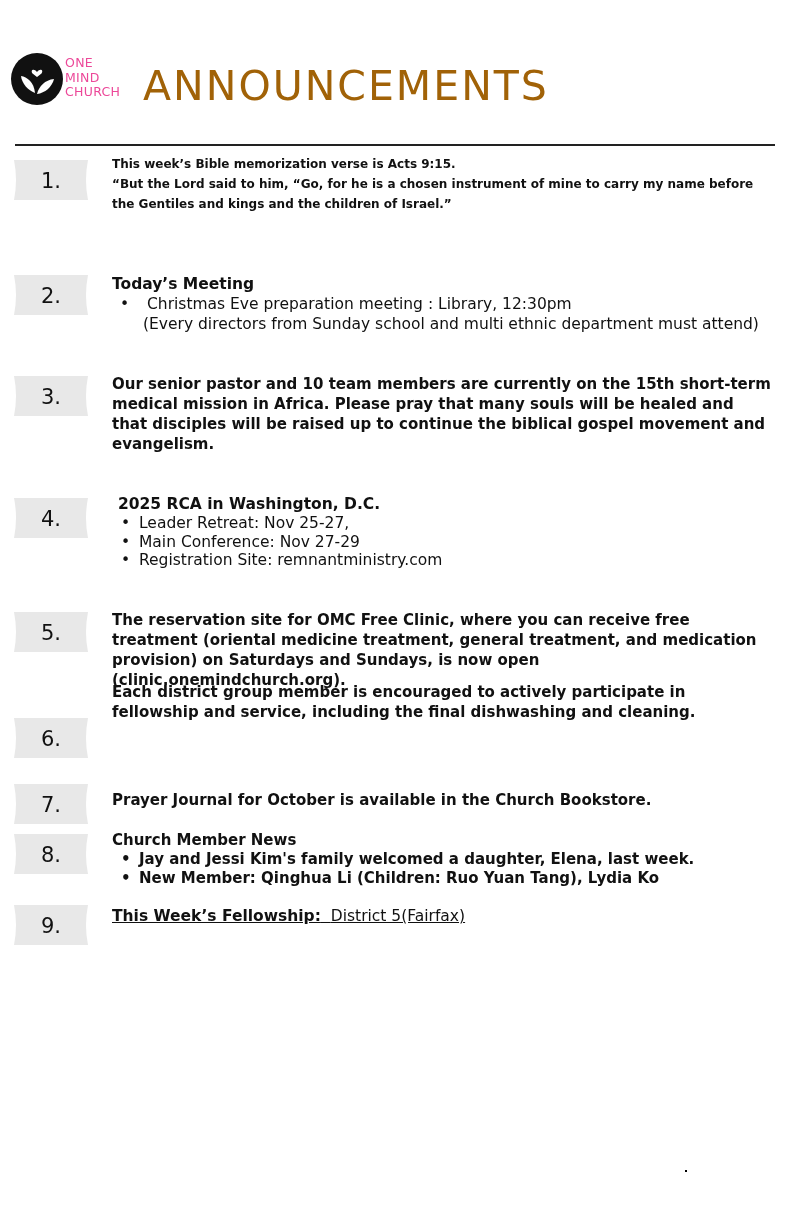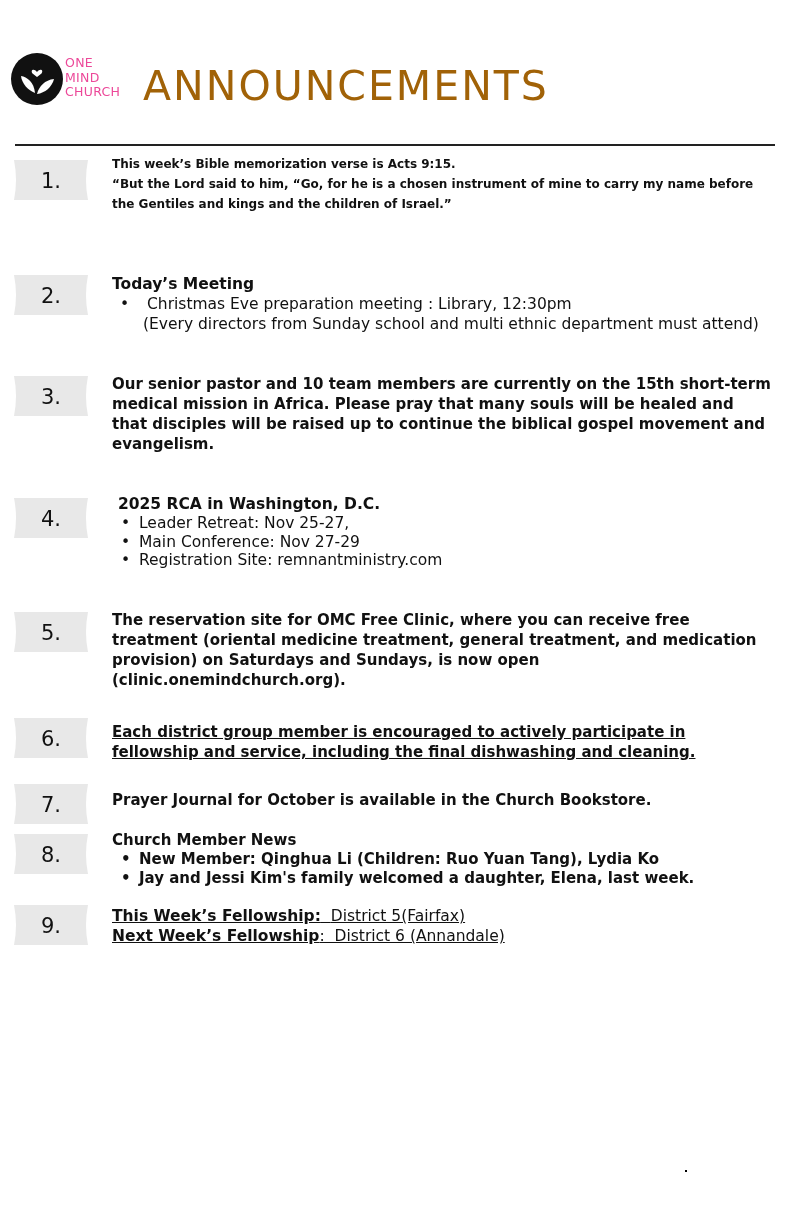--- a/index.html
+++ b/index.html
@@ -119,35 +119,32 @@
   <div class="b">2025 RCA in Washington, D.C.</div>
   <ul class="sm" style="margin-left:-6px;">
     <li>Leader Retreat: Nov 25-27,</li>
     <li>Main Conference: Nov 27-29</li>
     <li>Registration Site: remnantministry.com</li>
   </ul>
 </div>
 
 <div class="item b" style="top:610px; font-size:15px;">The reservation site for OMC Free Clinic, where you can receive free treatment (oriental medicine treatment, general treatment, and medication provision) on Saturdays and Sundays, is now open (clinic.onemindchurch.org).</div>
 
-<div class="item b" style="top:722px; font-size:15px;text-decoration:underline;">Each district group member is encouraged to actively participate in fellowship and service, including the final dishwashing and cleaning.</div>
+<div class="item b" style="top:682px; font-size:15px;">Each district group member is encouraged to actively participate in fellowship and service, including the final dishwashing and cleaning.</div>
 
 <div class="item b" style="top:790px; font-size:15px;">Prayer Journal for October is available in the Church Bookstore.</div>
 
 <div class="item b" style="top:830px; font-size:15px;">
   <div>Church Member News</div>
   <ul class="sm">
+    <li>Jay and Jessi Kim's family welcomed a daughter, Elena, last week.</li>
     <li>New Member: Qinghua Li (Children: Ruo Yuan Tang), Lydia Ko</li>
-    <li>Jay and Jessi Kim's family welcomed a daughter, Elena, last week.</li>
   </ul>
 </div>
 
 <div class="item" style="top:906px;text-decoration:underline;">
   <div>
     <span class="b">This Week’s Fellowship:</span>&nbsp;
     <span class="n">District 5(Fairfax)</span>
   </div>
-  <div>
-    <span class="b">Next Week’s Fellowship</span><span class="n" style="white-space:pre">:  District 6 (Annandale)</span>
-  </div>
 </div>
 
 <div class="dot"></div>
 
 </body></html>

